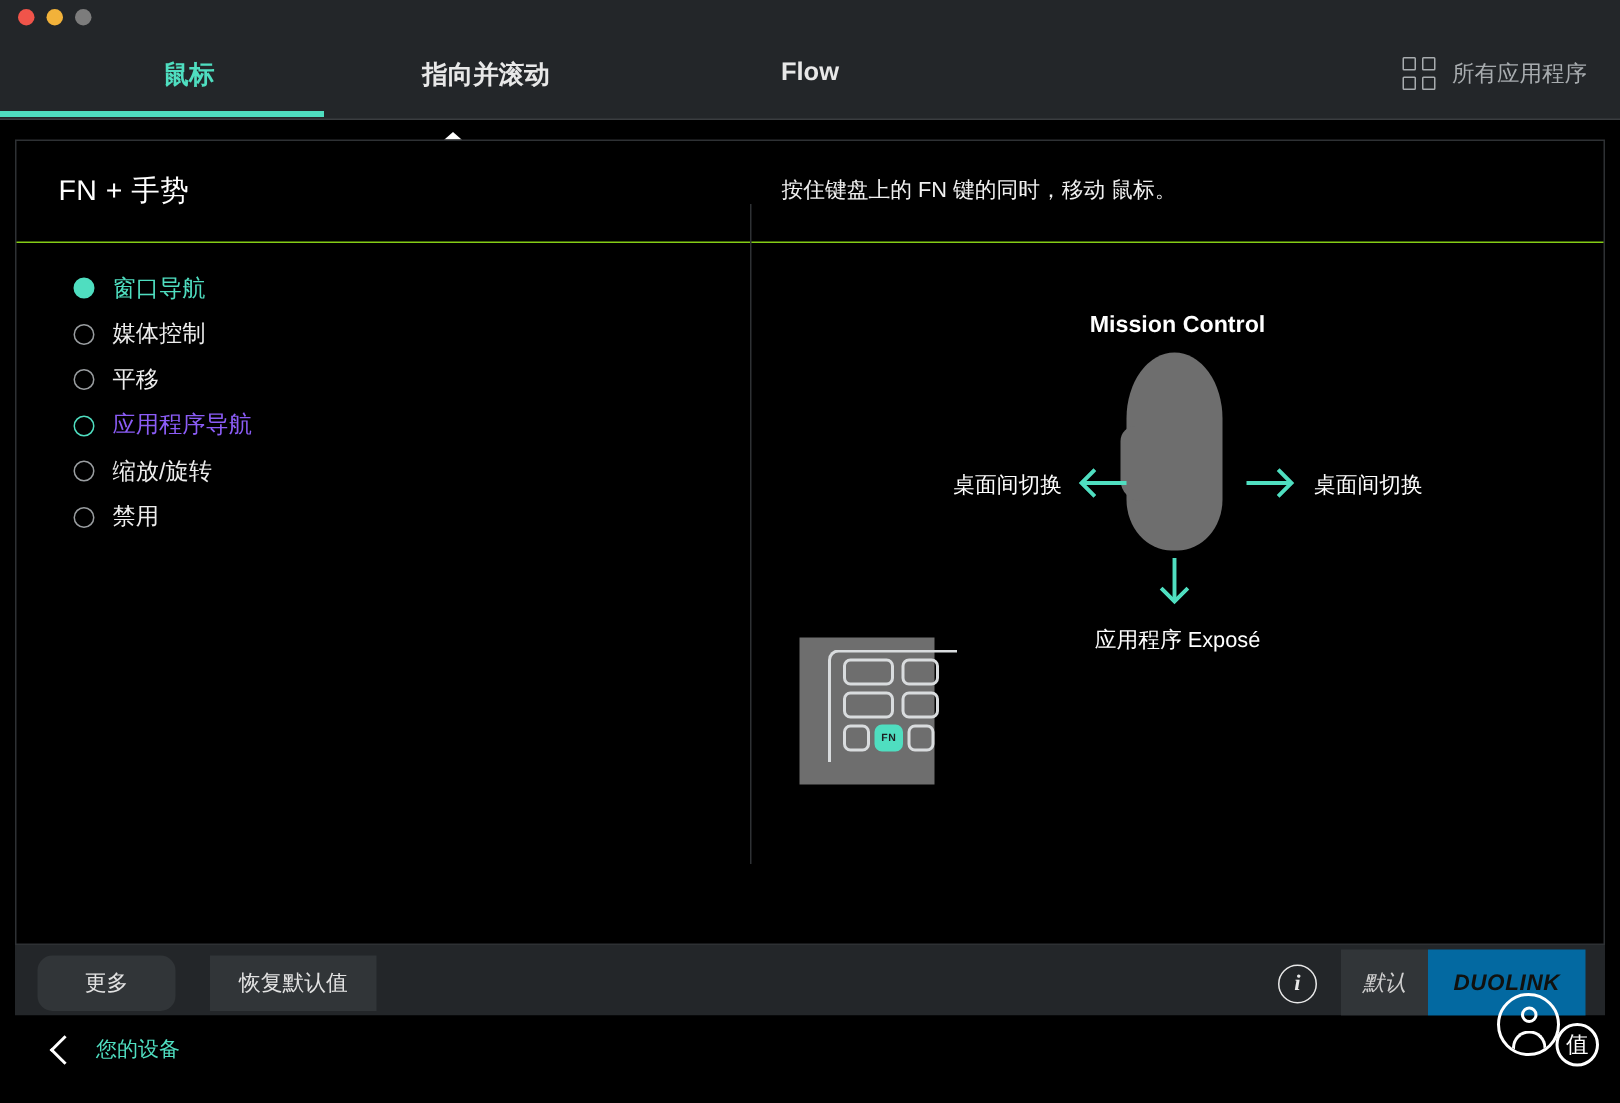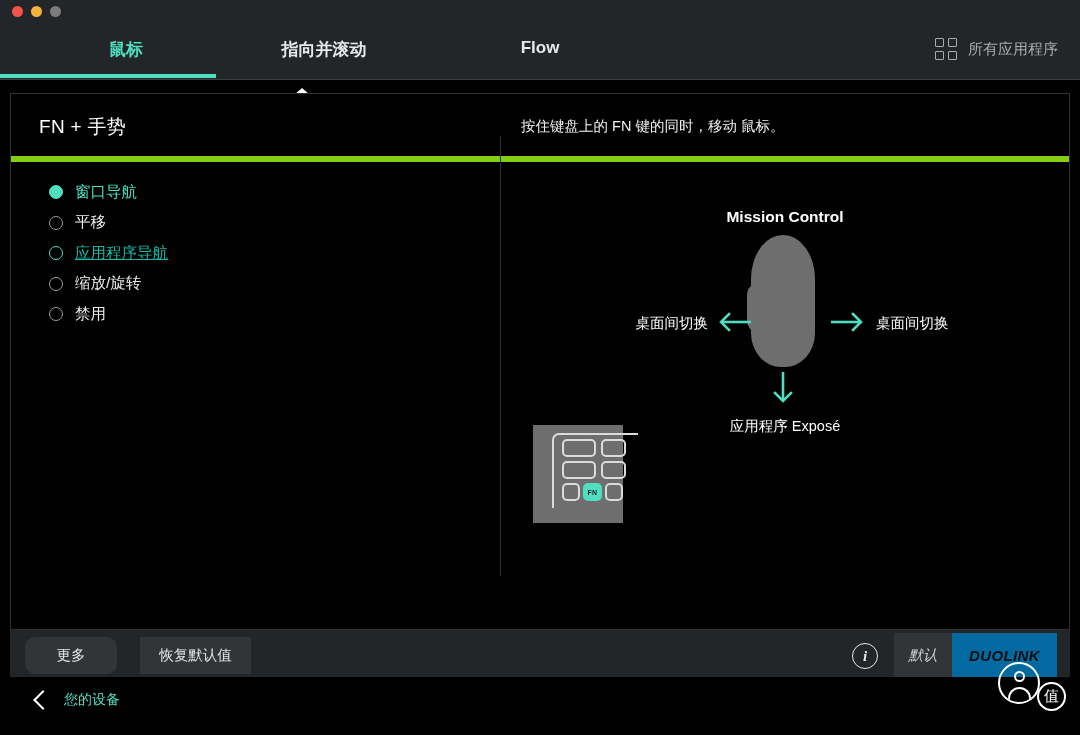--- a/index.html
+++ b/index.html
@@ -52,21 +52,21 @@
     width: 0; height: 0;
     border-left: 8px solid transparent; border-right: 8px solid transparent;
     border-bottom: 7px solid #FFFFFF;
   }
 
   
   .panel {
     position: absolute; left: 10px; top: 93px; width: 1060px; height: 537px;
     background: #000; border: 1px solid #2E3134;
   }
-  .panel-head { position: relative; height: 68px; border-bottom: 6px solid #84cc16; }
+  .panel-head { position: relative; height: 68px; border-bottom: 1px solid #84cc16; }
   .panel-title {
     position: absolute; left: 28px; top: 20px;
     font-size: 19px; color: #FFFFFF; letter-spacing: .3px;
   }
   .panel-desc {
     position: absolute; left: 510px; top: 23px;
     font-size: 14.5px; color: #F0F0F0;
   }
   .panel-head-divider {
     position: absolute; left: 489px; top: 42px; width: 1px; height: 26px; background: #2E3134;
@@ -82,21 +82,21 @@
     height: 30.5px; cursor: default;
   }
   .radio {
     width: 14px; height: 14px; border-radius: 50%;
     border: 1.6px solid #9A9EA1; flex: 0 0 auto; background: transparent;
   }
   .opt.selected .radio { background: #4FDEC0; border-color: #4FDEC0; }
   .opt.hover .radio { border-color: #4FDEC0; background: transparent; }
   .opt-label { font-size: 15.5px; color: #EDEDED; white-space: nowrap; }
   .opt.selected .opt-label { color: #4FDEC0; }
-  .opt.hover .opt-label { color: #14b8a6; text-decoration: underline; }
+  .opt.hover .opt-label { color: #8b5cf6; }
 
   
   .diagram { position: absolute; left: 489px; top: 0; width: 570px; height: 414px; }
   .mouse-body {
     position: absolute; left: 251px; top: 73px; width: 64px; height: 132px;
     background: #6E6E6E;
     border-radius: 32px 32px 30px 30px / 44px 44px 34px 34px;
   }
   .mouse-notch {
     position: absolute; left: 247px; top: 122px; width: 16px; height: 50px;
@@ -247,20 +247,24 @@
       <div class="panel-desc">按住键盘上的 FN 键的同时，移动 鼠标。</div>
     </div>
 
     <div class="panel-body">
       <div class="vdivider"></div>
 
       <div class="options">
         <div class="opt selected">
           <span class="radio"></span>
           <span class="opt-label">窗口导航</span>
+        </div>
+        <div class="opt">
+          <span class="radio"></span>
+          <span class="opt-label">媒体控制</span>
         </div>
         <div class="opt">
           <span class="radio"></span>
           <span class="opt-label">平移</span>
         </div>
         <div class="opt hover">
           <span class="radio"></span>
           <span class="opt-label">应用程序导航</span>
         </div>
         <div class="opt">

